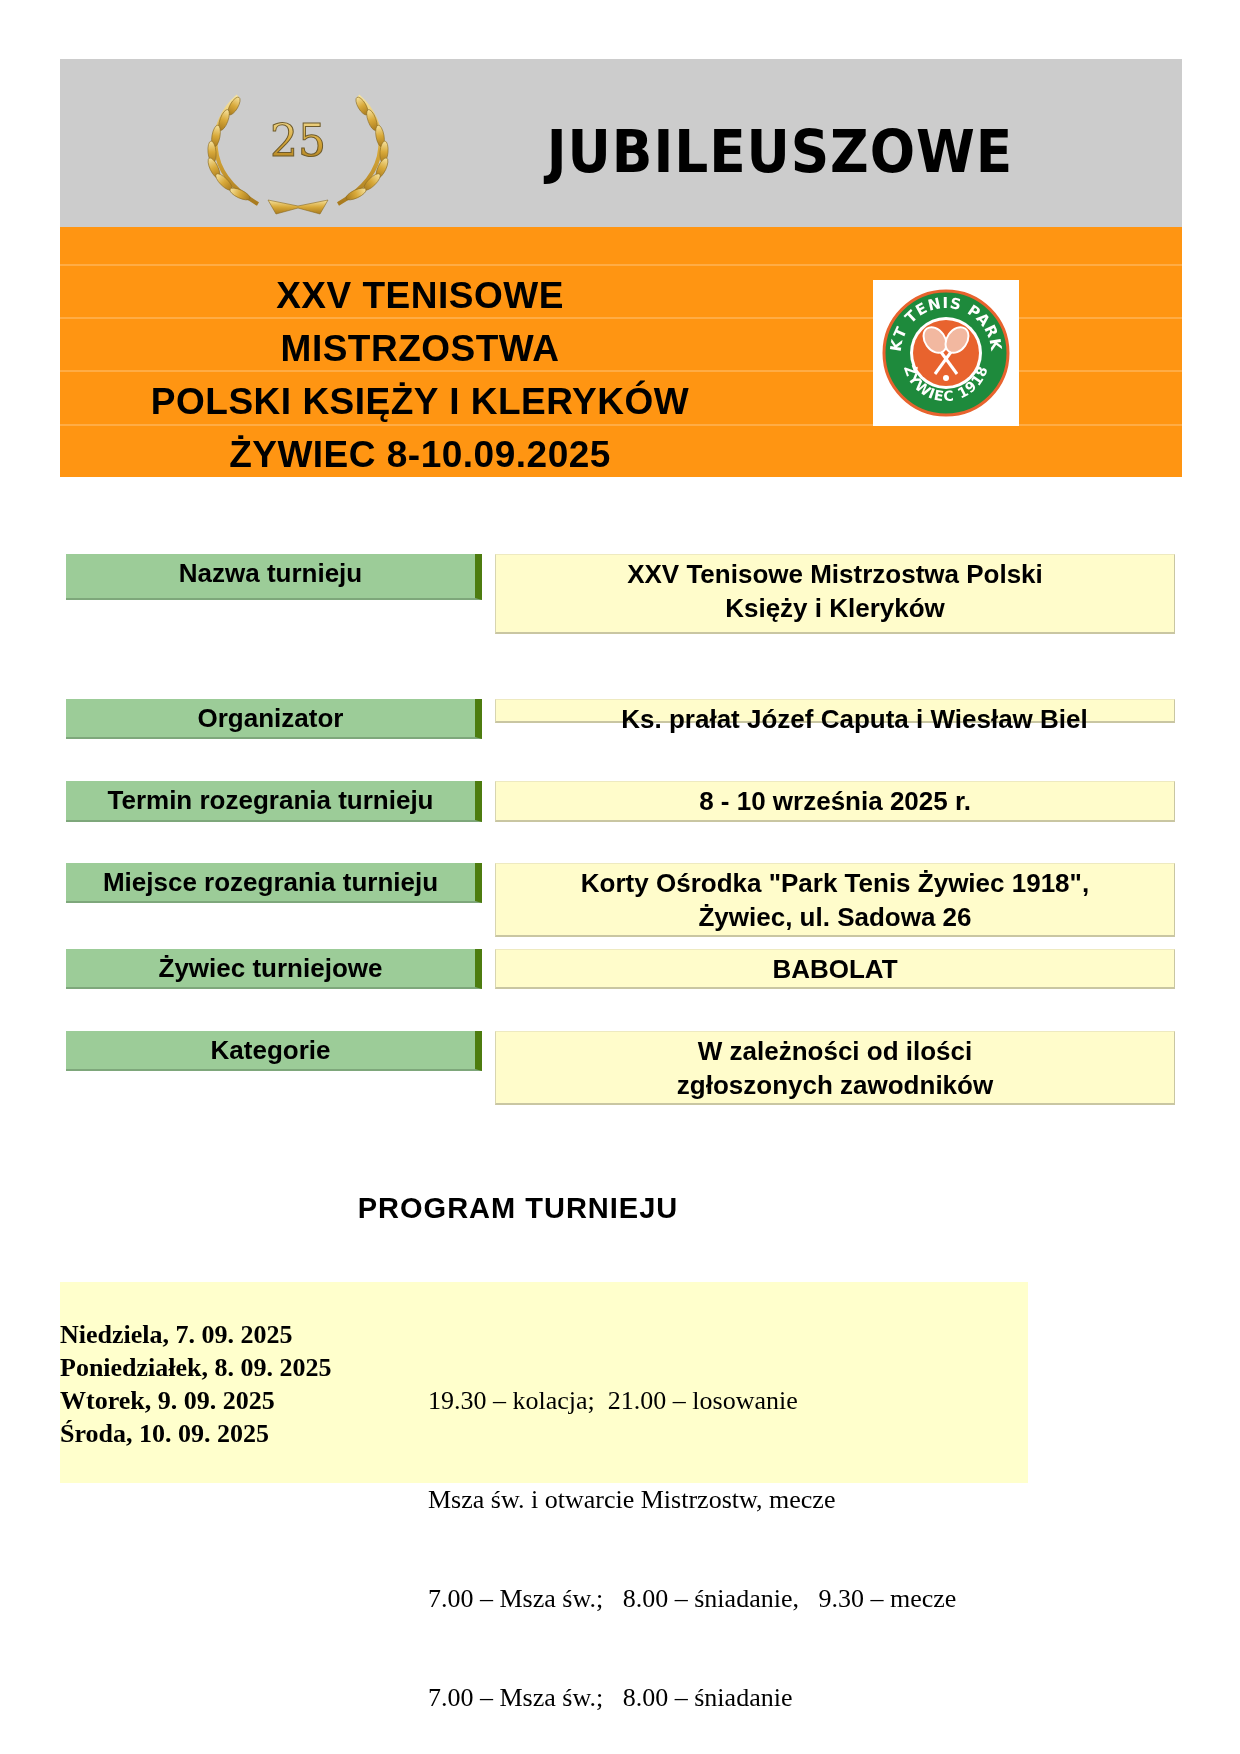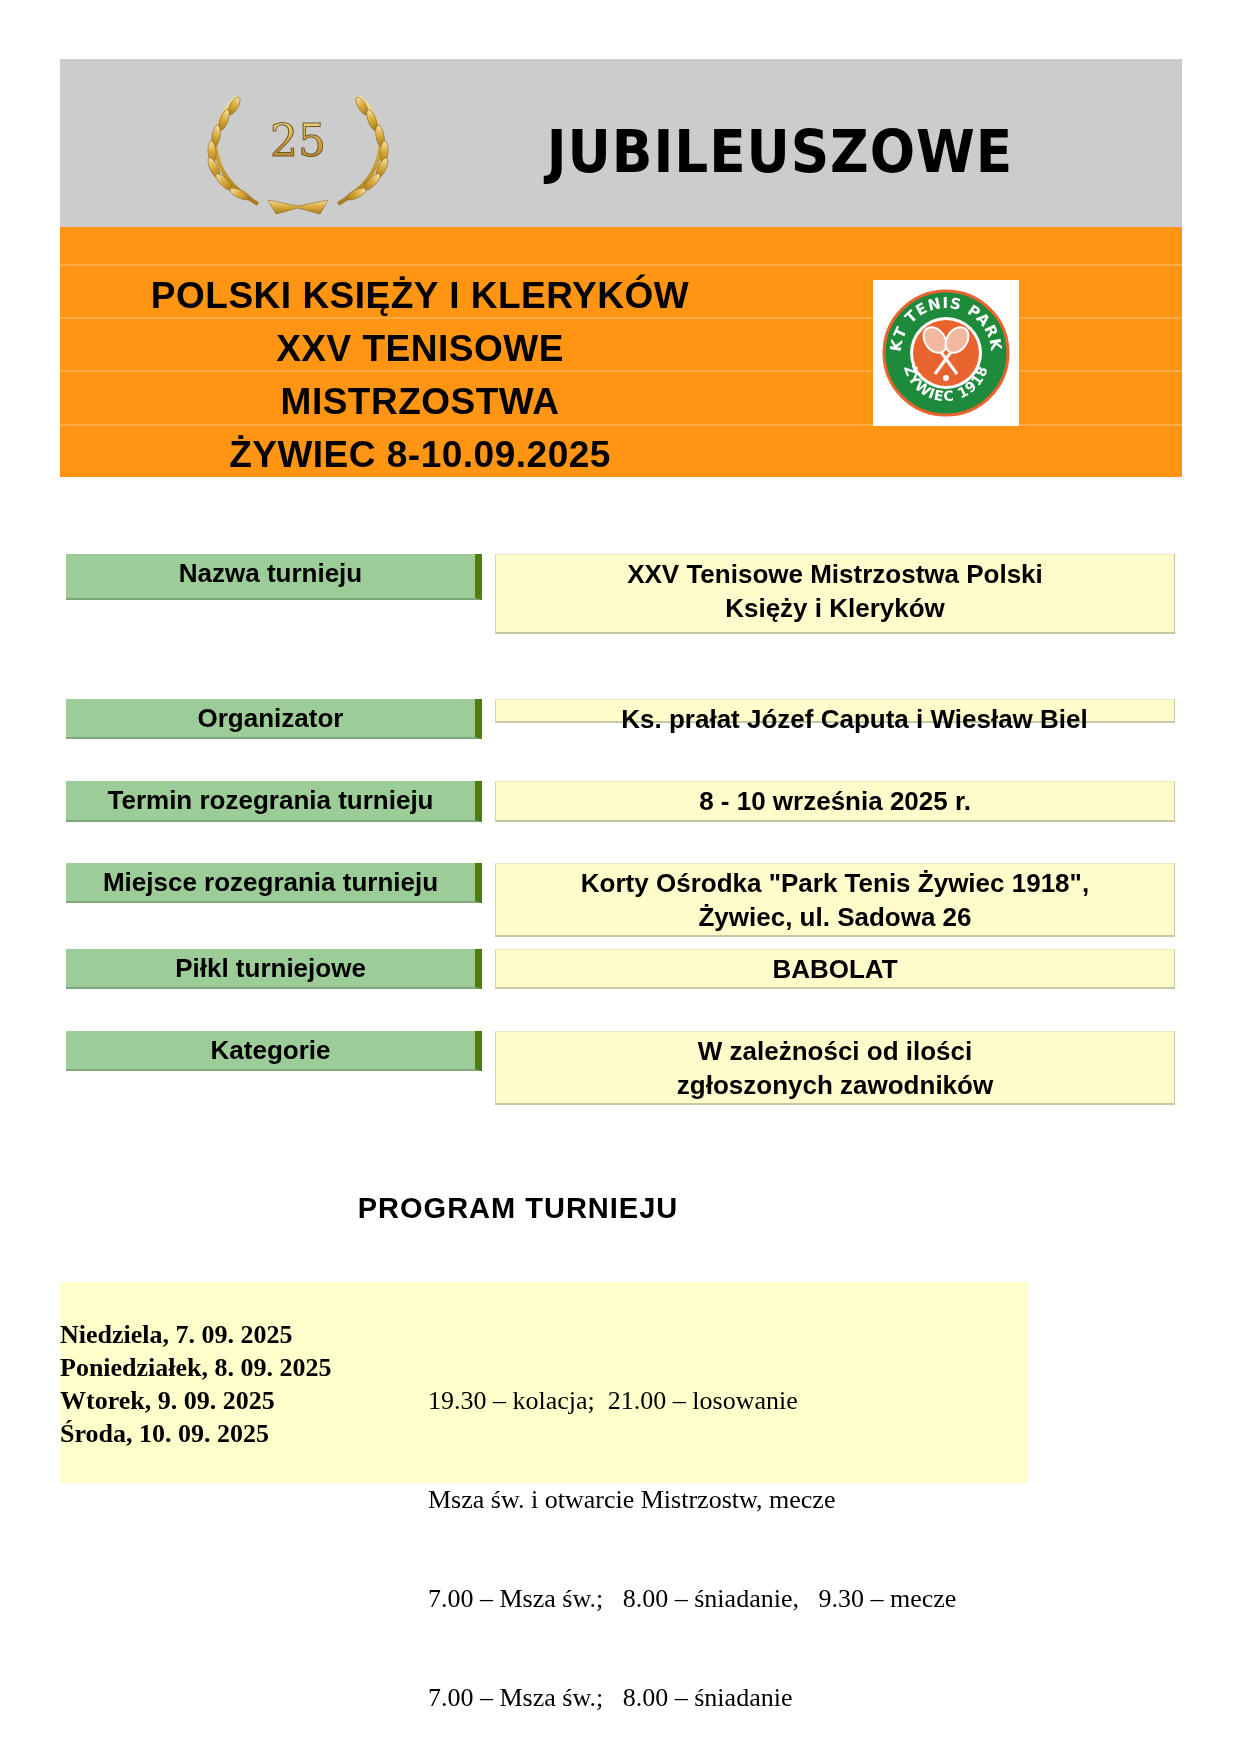--- a/index.html
+++ b/index.html
@@ -68,22 +68,22 @@
 
 <div class="jubilee-title">JUBILEUSZOWE</div>
 
 <div class="banner">
   <div class="hline" style="top:37px"></div>
   <div class="hline" style="top:90px"></div>
   <div class="hline" style="top:143px"></div>
   <div class="hline" style="top:197px"></div>
 
   <div class="banner-title">
+    <div>XXV TENISOWE MISTRZOSTWA</div>
     <div>POLSKI KSIĘŻY I KLERYKÓW</div>
-    <div>XXV TENISOWE MISTRZOSTWA</div>
     <div>ŻYWIEC 8-10.09.2025</div>
   </div>
 
   <div class="logo-box">
     <svg width="130" height="130" viewBox="0 0 130 130">
       <defs>
         <path id="arcTop" d="M 20 65 A 45 45 0 0 1 110 65"></path>
         <path id="arcBot" d="M 22 70 A 43 43 0 0 0 108 70"></path>
       </defs>
       <circle cx="65" cy="65" r="62" fill="#1e8a3c" stroke="#e8632e" stroke-width="3"></circle>
@@ -121,21 +121,21 @@
 <div class="value-box" style="top:781px; height:41px;">
   <div>8 - 10 września 2025 r.</div>
 </div>
 
 <div class="label-box" style="top:863px; height:40px;">Miejsce rozegrania turnieju</div>
 <div class="value-box" style="top:863px; height:74px;">
   <div>Korty Ośrodka "Park Tenis Żywiec 1918",</div>
   <div>Żywiec, ul. Sadowa 26</div>
 </div>
 
-<div class="label-box" style="top:949px; height:40px;">Piłkl turniejowe</div>
+<div class="label-box" style="top:949px; height:40px;">Żywiec turniejowe</div>
 <div class="value-box" style="top:949px; height:40px;">
   <div>BABOLAT</div>
 </div>
 
 <div class="label-box" style="top:1031px; height:40px;">Kategorie</div>
 <div class="value-box" style="top:1031px; height:74px;">
   <div>W zależności od ilości</div>
   <div>zgłoszonych zawodników</div>
 </div>
 

